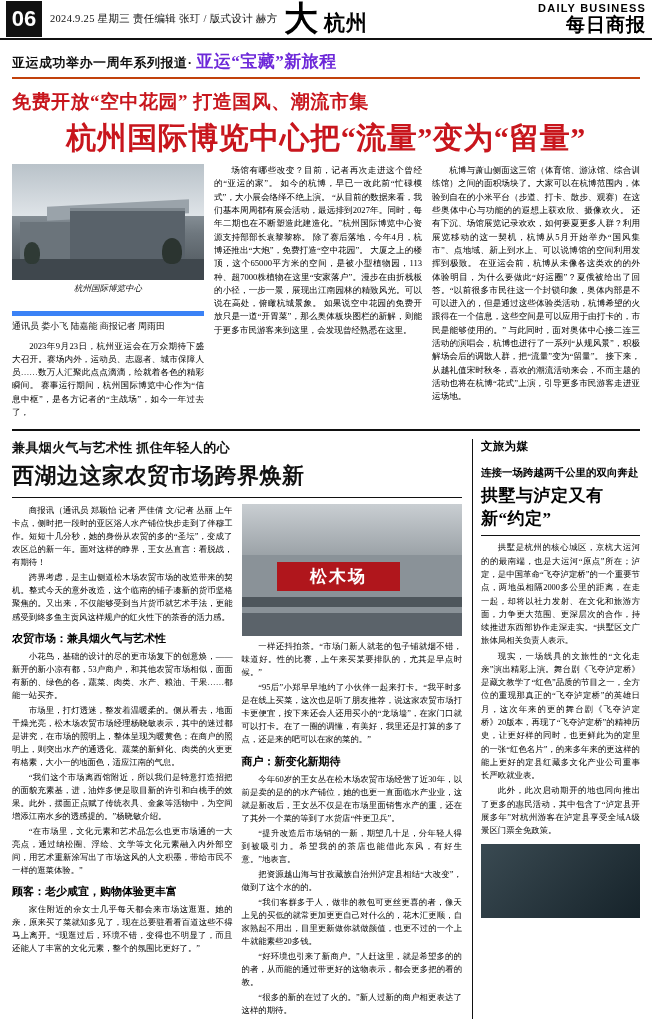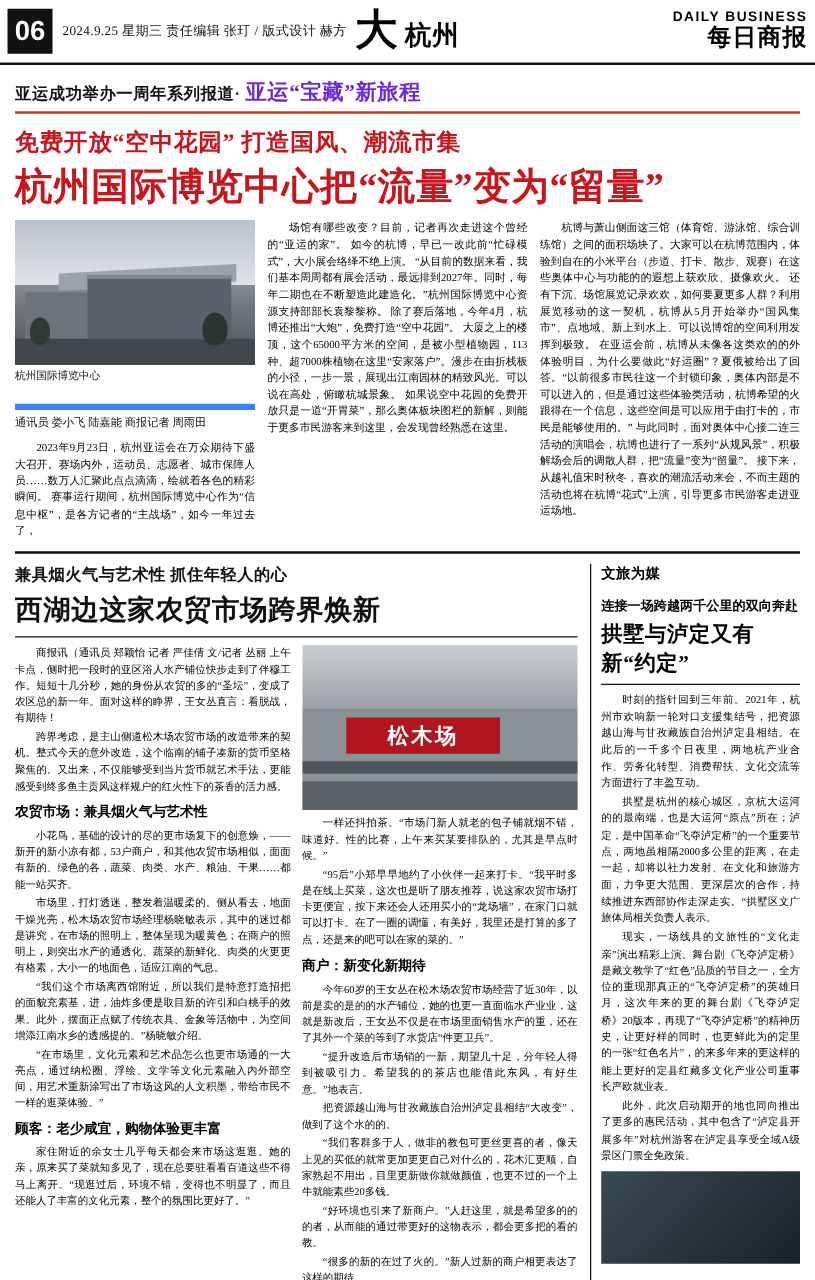--- a/index.html
+++ b/index.html
@@ -8,21 +8,21 @@
     height: 1024px;
     background: #ffffff;
     font-family: "Liberation Serif", "DejaVu Serif", serif;
     overflow: hidden;
     position: relative;
   }
   .page { width: 652px; height: 1024px; position: relative; background:#fff; }
 
   
   .masthead {
-    height: 52px;
+    height: 40px;
     border-bottom: 2px solid #111;
     display: flex;
     align-items: center;
     position: relative;
     padding: 0 6px;
   }
   .pagenum {
     background: #111;
     color: #fff;
     font-size: 22px;
@@ -107,20 +107,21 @@
     color: #c8161d;
     letter-spacing: 0.5px;
   }
   .lead-main {
     margin: 6px 12px 0 12px;
     font-size: 30px;
     font-weight: bold;
     color: #c8161d;
     letter-spacing: 0.5px;
     line-height: 1.1;
+    text-align: center;
   }
 
   
   .top-wrap {
     margin: 10px 12px 0 12px;
     display: flex;
     gap: 10px;
   }
   .photo-col { width: 192px; flex: 0 0 192px; }
   .photo {
@@ -133,21 +134,23 @@
   .photo .sky { position:absolute; inset:0 0 55% 0; background:linear-gradient(180deg,#b9c2c9,#dfe4e8); }
   .photo .bld1 { position:absolute; left:4%; bottom:16%; width:44%; height:34%; background:#6b747b; }
   .photo .bld2 { position:absolute; left:30%; bottom:18%; width:60%; height:44%; background:#59626a; border-top:3px solid #7e878e; }
   .photo .roof { position:absolute; left:18%; top:34%; width:74%; height:12%; background:#9aa3aa; transform:skewY(-3deg); }
   .photo .ground { position:absolute; left:0; bottom:0; width:100%; height:18%; background:#3f474d; }
   .photo .tree1 { position:absolute; left:6%; bottom:14%; width:16px; height:22px; background:#2f3a35; border-radius:50% 50% 40% 40%; }
   .photo .tree2 { position:absolute; left:78%; bottom:14%; width:20px; height:26px; background:#2b3430; border-radius:50% 50% 40% 40%; }
   .photo-cap {
     font-size: 8.5px;
     color: #111;
+    text-align: center;
     margin-top: 3px;
+    font-style: italic;
   }
   .byline {
     font-size: 9px;
     color: #111;
     margin-top: 16px;
     padding-top: 4px;
     border-top: 5px solid #3b82f6;
     line-height: 1.5;
     font-family: Liberation Serif, serif;
   }
@@ -348,21 +351,20 @@
         </div>
       </div>
     </div>
 
     <div class="br">
       <div class="r-sub">文旅为媒</div>
       <div class="r-sub2">连接一场跨越两千公里的双向奔赴</div>
       <div class="r-title">拱墅与泸定又有新“约定”</div>
       <div class="r-rule"></div>
       <div class="r-body">
-        <p>时刻的指针回到三年前。2021年，杭州市欢响新一轮对口支援集结号，把资源越山海与甘孜藏族自治州泸定县相结。在此后的一千多个日夜里，两地杭产业合作、劳务化转型、消费帮扶、文化交流等方面进行了丰盈互动。</p>
         <p>拱墅是杭州的核心城区，京杭大运河的的最南端，也是大运河“原点”所在；泸定，是中国革命“飞夺泸定桥”的一个重要节点，两地虽相隔2000多公里的距离，在走一起，却将以社力发射、在文化和旅游方面，力争更大范围、更深层次的合作，持续推进东西部协作走深走实。“拱墅区文广旅体局相关负责人表示。</p>
         <p>现实，一场线具的文旅性的“文化走亲”演出精彩上演。舞台剧《飞夺泸定桥》是藏文教学了“红色”品质的节目之一，全方位的重现那真正的“飞夺泸定桥”的英雄日月，这次年来的更的舞台剧《飞夺泸定桥》20版本，再现了“飞夺泸定桥”的精神历史，让更好样的同时，也更鲜此为的定里的一张“红色名片”，的来多年来的更这样的能上更好的定县红藏多文化产业公司重事长严欧就业表。</p>
         <p>此外，此次启动期开的地也同向推出了更多的惠民活动，其中包含了“泸定县开展多年”对杭州游客在泸定县享受全域A级景区门票全免政策。</p>
       </div>
       <div class="photo3">
         
         
       </div>
 
     </div>

